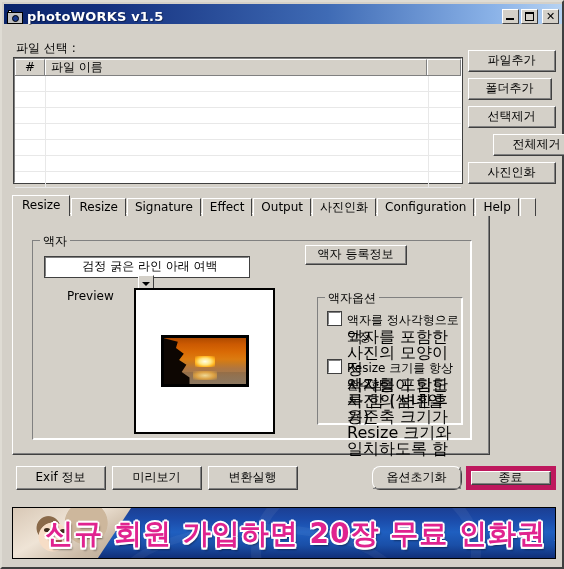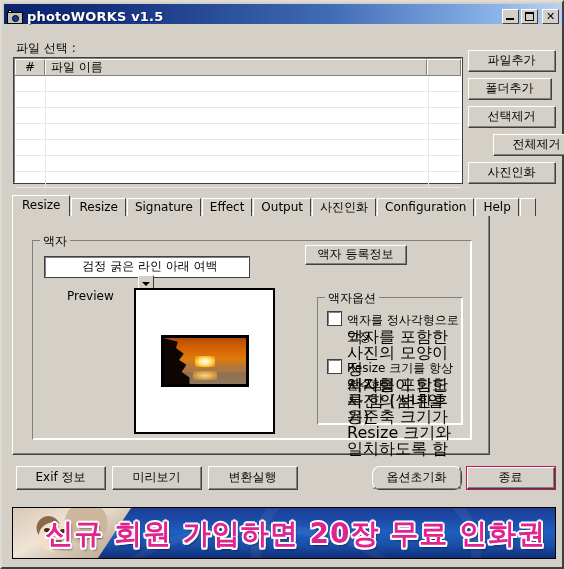--- a/index.html
+++ b/index.html
@@ -75,21 +75,21 @@
     border-left:1px solid #fff;border-top:1px solid #fff;
     border-right:1px solid #404040;border-bottom:1px solid #404040;
     box-sizing:border-box;text-align:center;cursor:default;
     color:#000;
   }
   .btn .inner{
     position:absolute;left:0;top:0;right:0;bottom:0;
     border-right:1px solid #808080;border-bottom:1px solid #808080;
     box-sizing:border-box;display:flex;align-items:center;justify-content:center;
   }
-  .btn.defaulted{border:1px solid #be185d;text-decoration:underline;}
+  .btn.defaulted{border:5px solid #be185d;text-decoration:underline;}
   .btn.defaulted .inner{
     border-left:1px solid #fff;border-top:1px solid #fff;
     border-right:1px solid #404040;border-bottom:1px solid #404040;
   }
   .btn.defaulted .inner2{
     position:absolute;left:0;top:0;right:0;bottom:0;
     border-right:1px solid #808080;border-bottom:1px solid #808080;
     box-sizing:border-box;display:flex;align-items:center;justify-content:center;
   }
   

